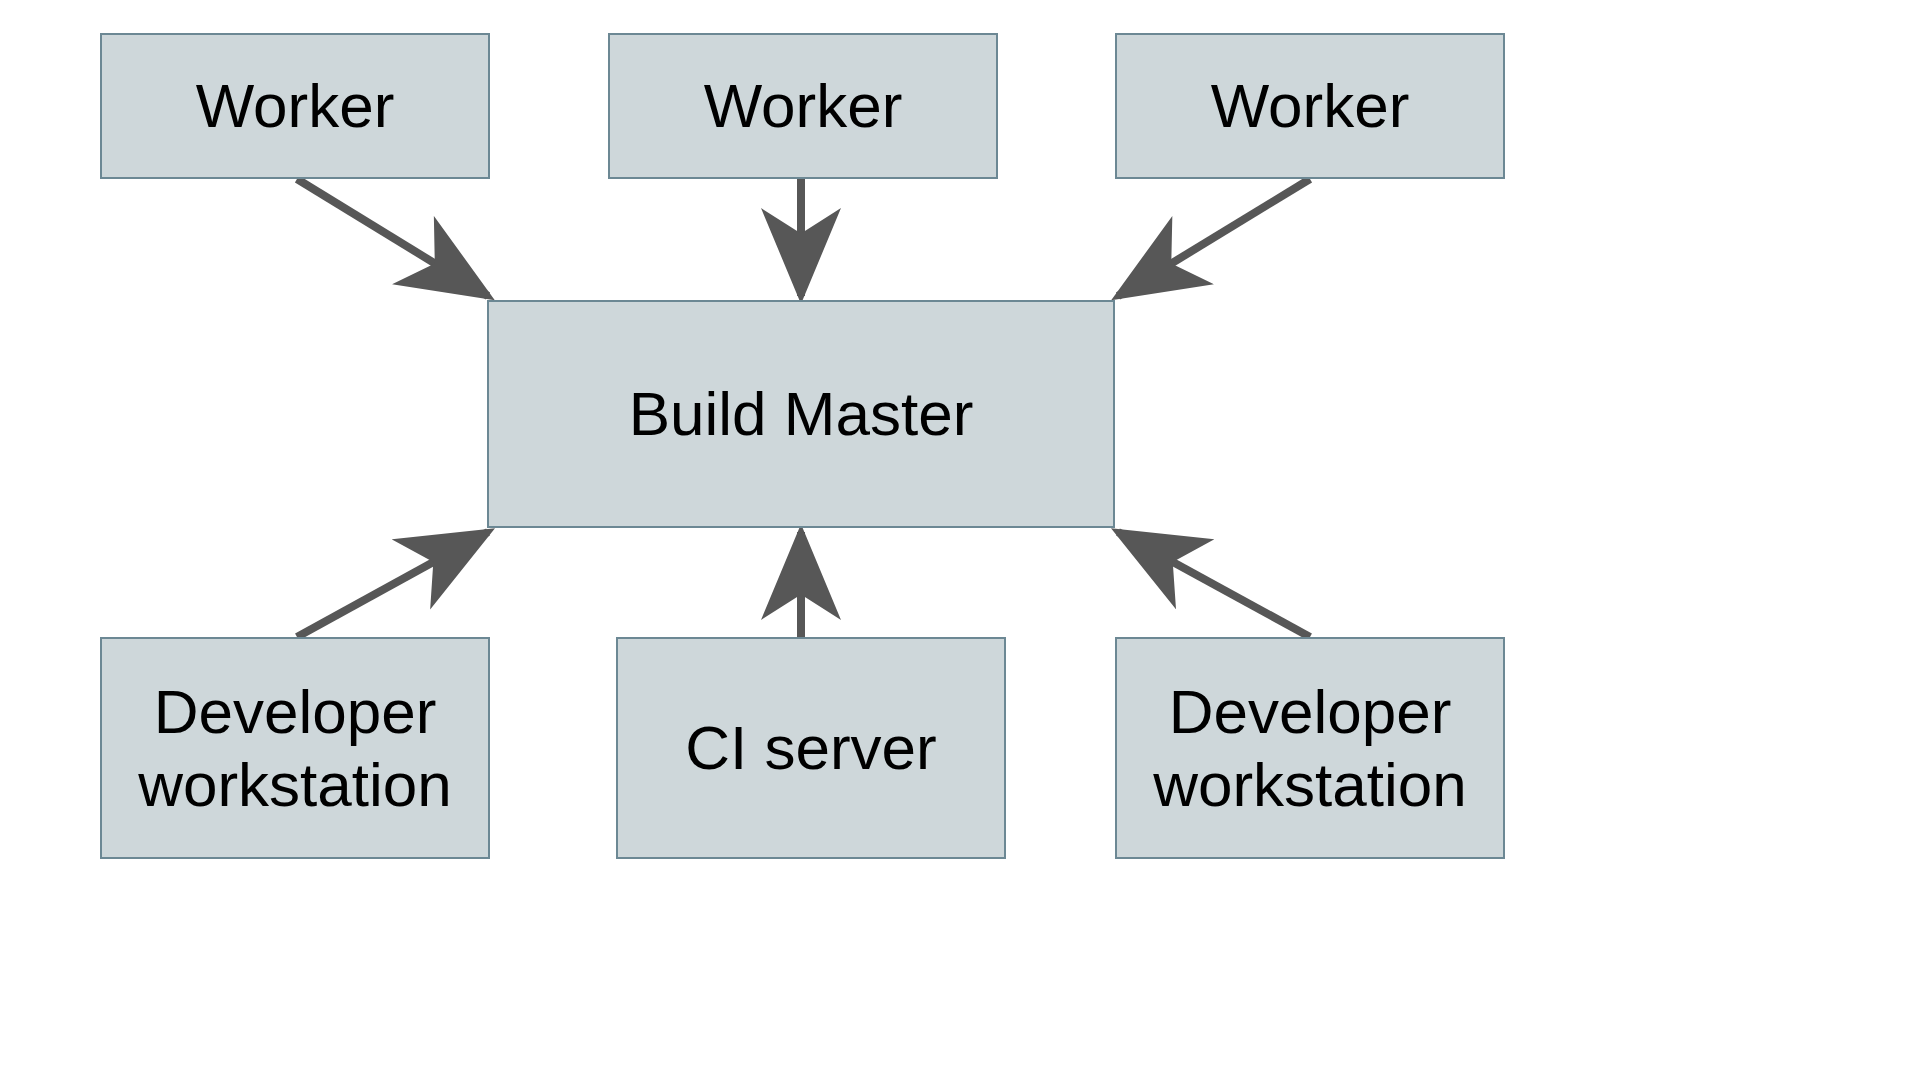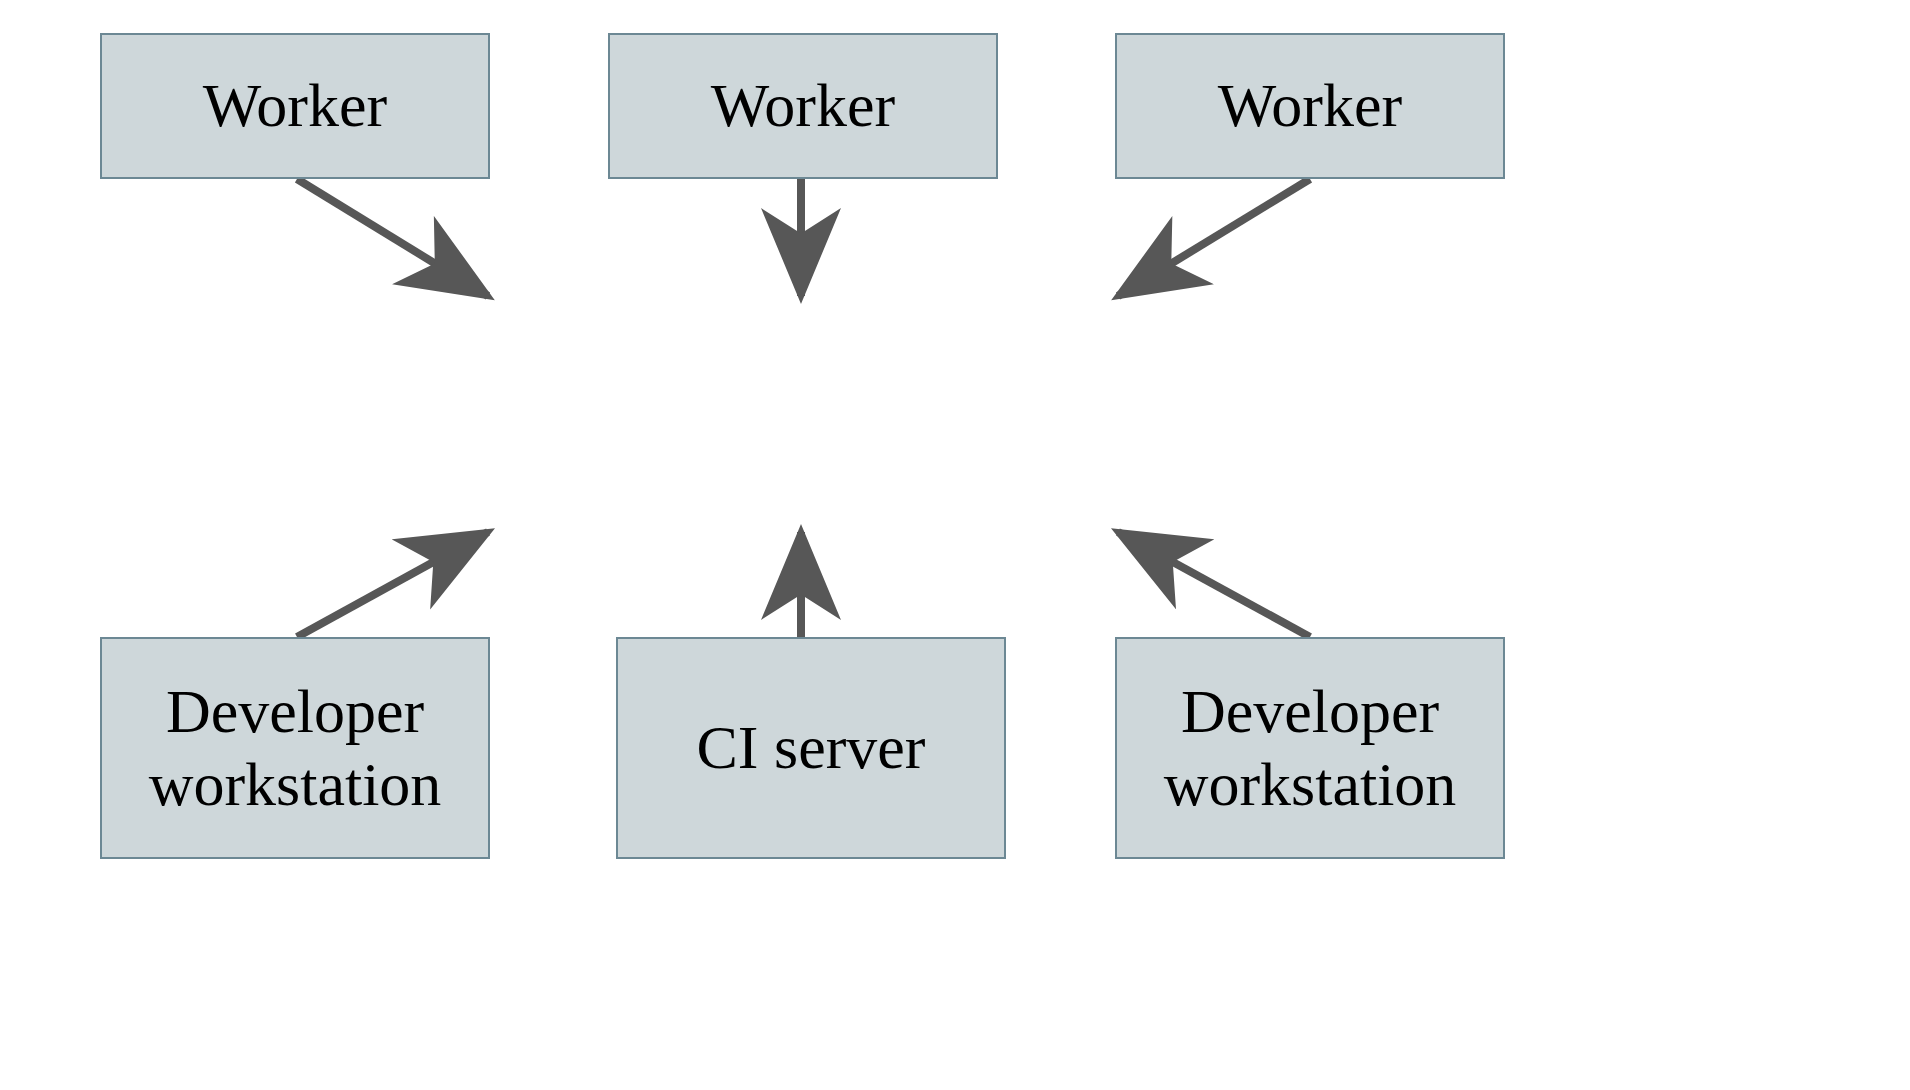--- a/index.html
+++ b/index.html
@@ -9,21 +9,20 @@
   }
   body {
     font-family: "Liberation Sans", sans-serif;
   }
   #canvas {
     position: relative;
     width: 1910px;
     height: 1090px;
     background: #ffffff;
     overflow: hidden;
-    font-family: Liberation Serif, serif;
   }
   #edges {
     position: absolute;
     left: 0;
     top: 0;
     width: 1910px;
     height: 1090px;
     pointer-events: none;
   }
   .node {
@@ -88,20 +87,23 @@
   </div>
 
   <div class="node" id="node-worker-2">
     <span class="node-label">Worker</span>
   </div>
 
   <div class="node" id="node-worker-3">
     <span class="node-label">Worker</span>
   </div>
 
+  <div class="node" id="node-build-master">
+    <span class="node-label">Build Master</span>
+  </div>
 
   <div class="node" id="node-dev-ws-1">
     <span class="node-label">Developer
 workstation</span>
   </div>
 
   <div class="node" id="node-ci-server">
     <span class="node-label">CI server</span>
   </div>
 

